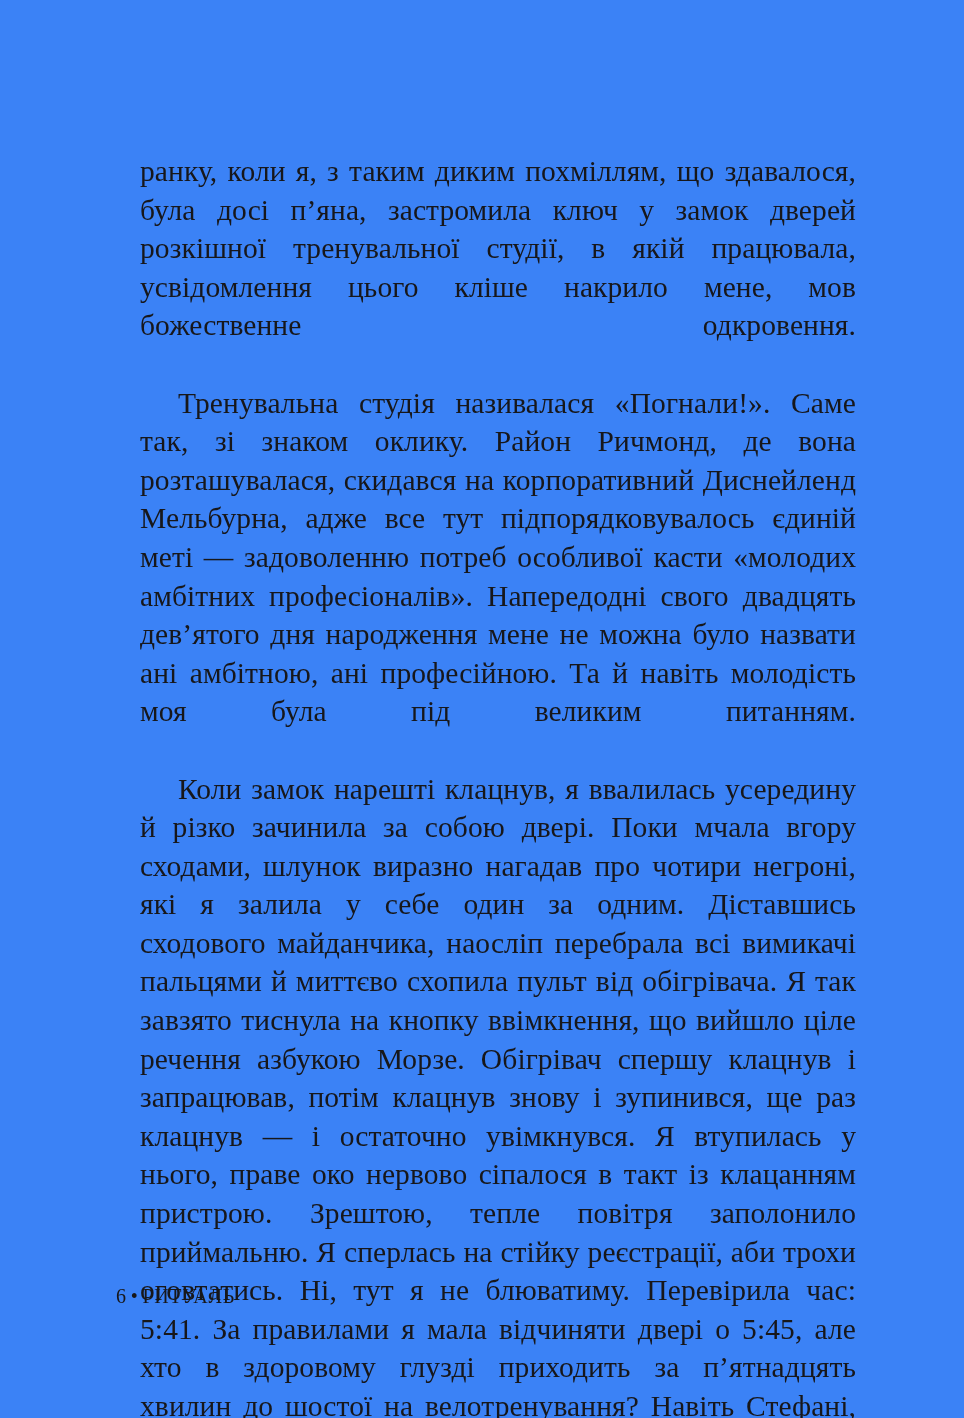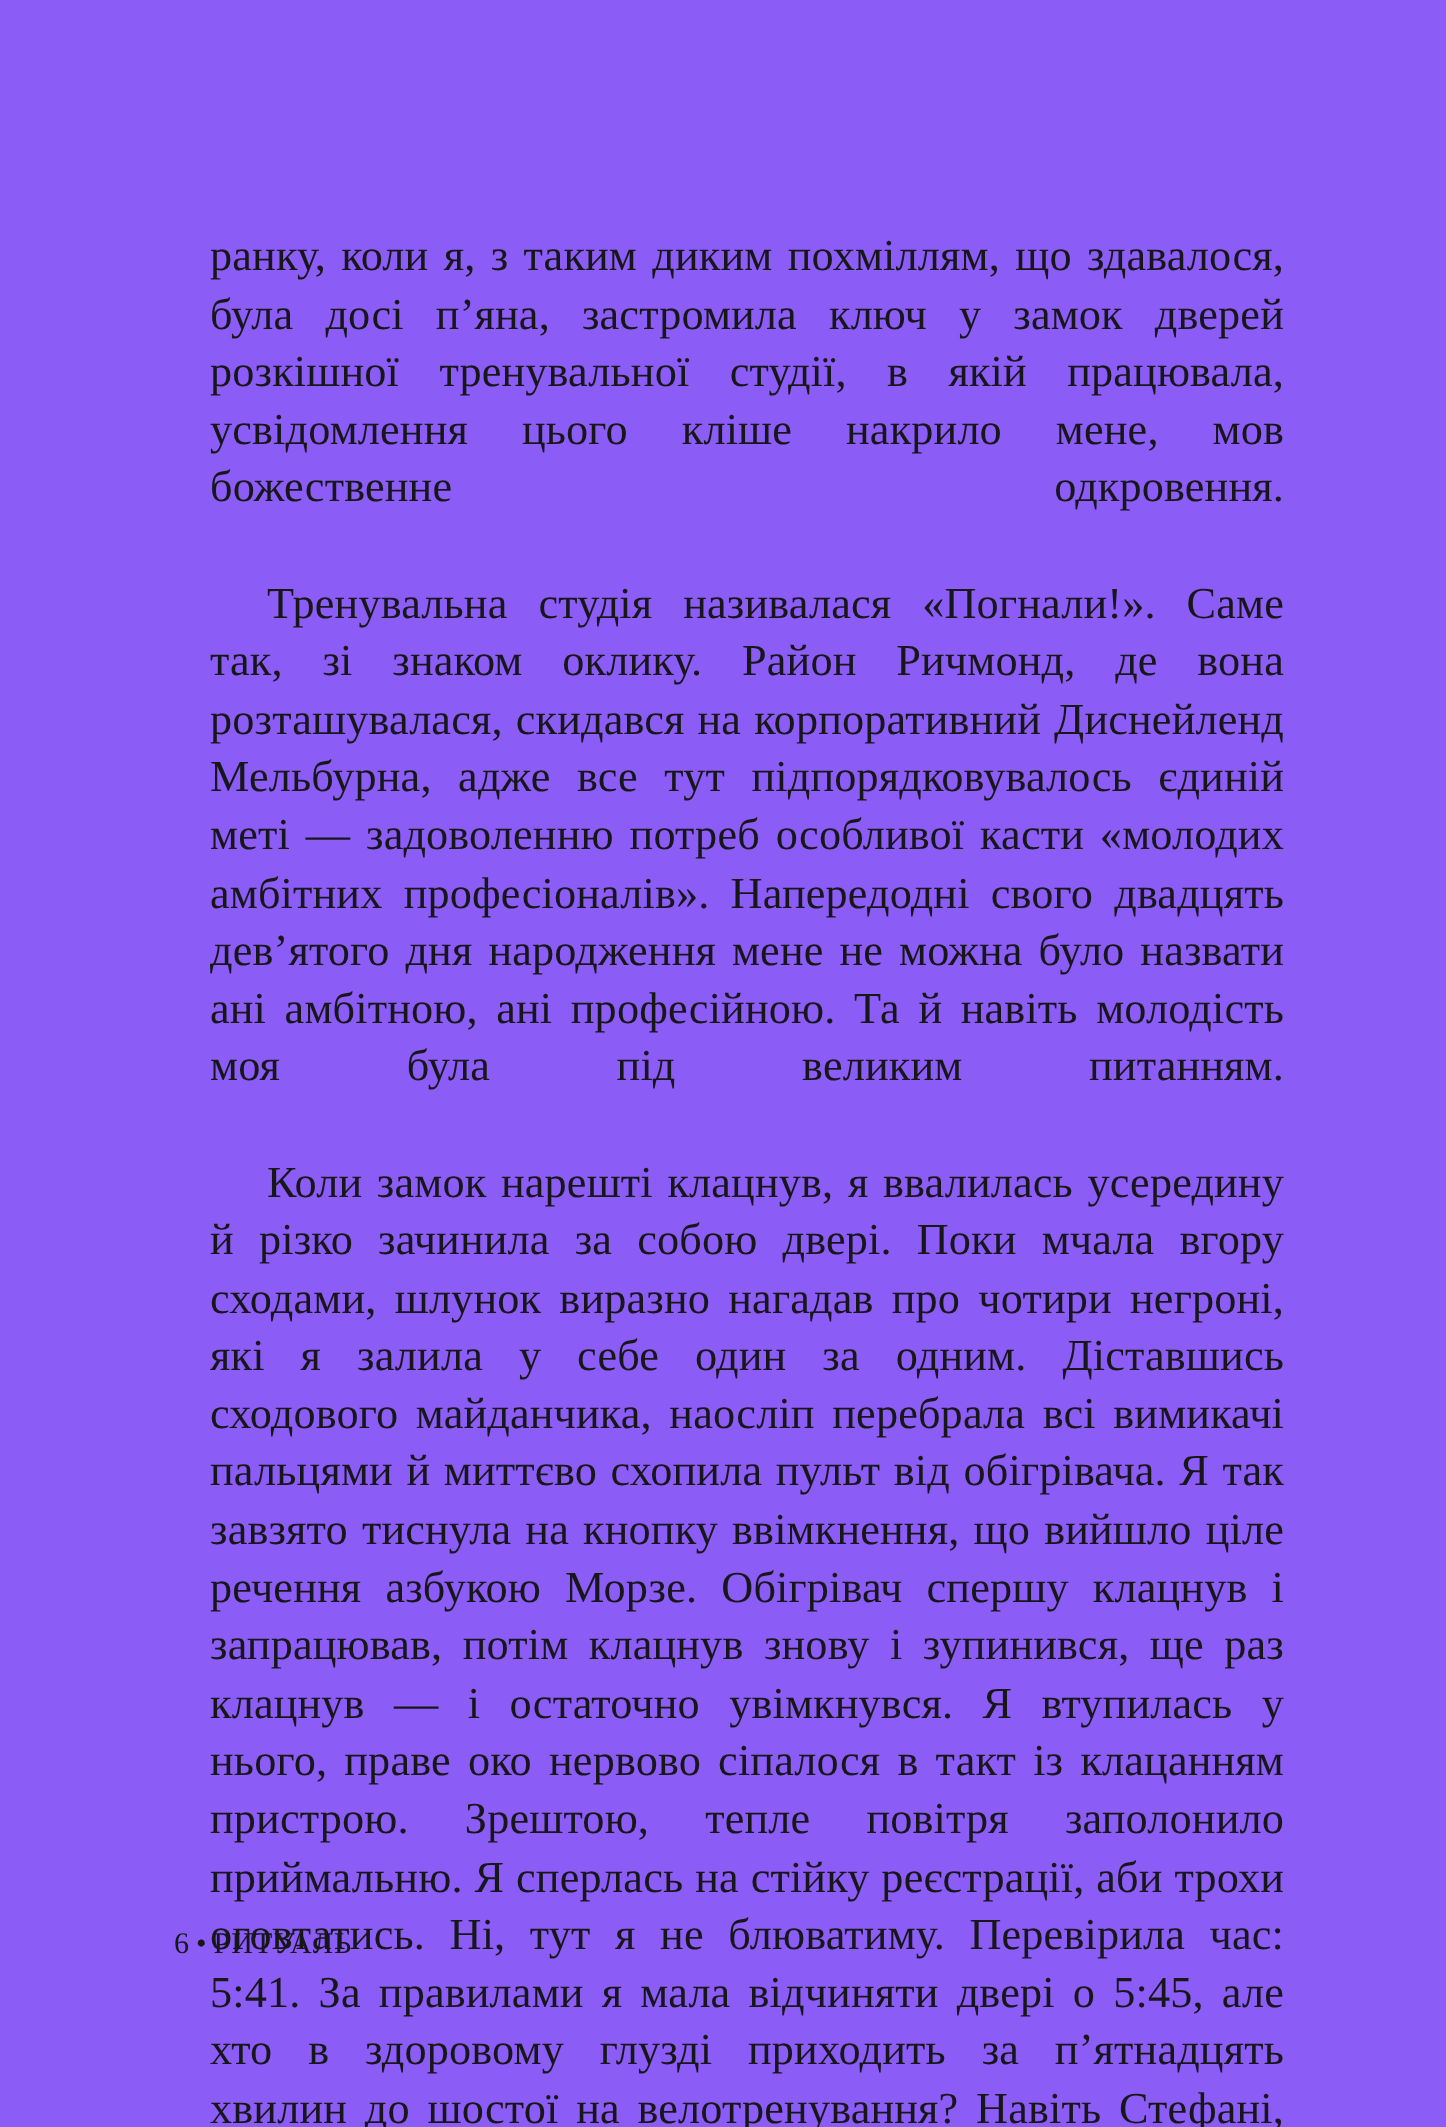--- a/index.html
+++ b/index.html
@@ -5,21 +5,21 @@
 <style>
   html, body {
     margin: 0;
     padding: 0;
     background: #ffffff;
   }
   .page {
     position: relative;
     width: 964px;
     height: 1418px;
-    background: #8b5cf6;
+    background: #3b82f6;
     overflow: hidden;
     box-sizing: border-box;
   }
   .text-block {
     position: absolute;
     left: 140px;
     top: 152px;
     width: 716px;
   }
   .body-par {

